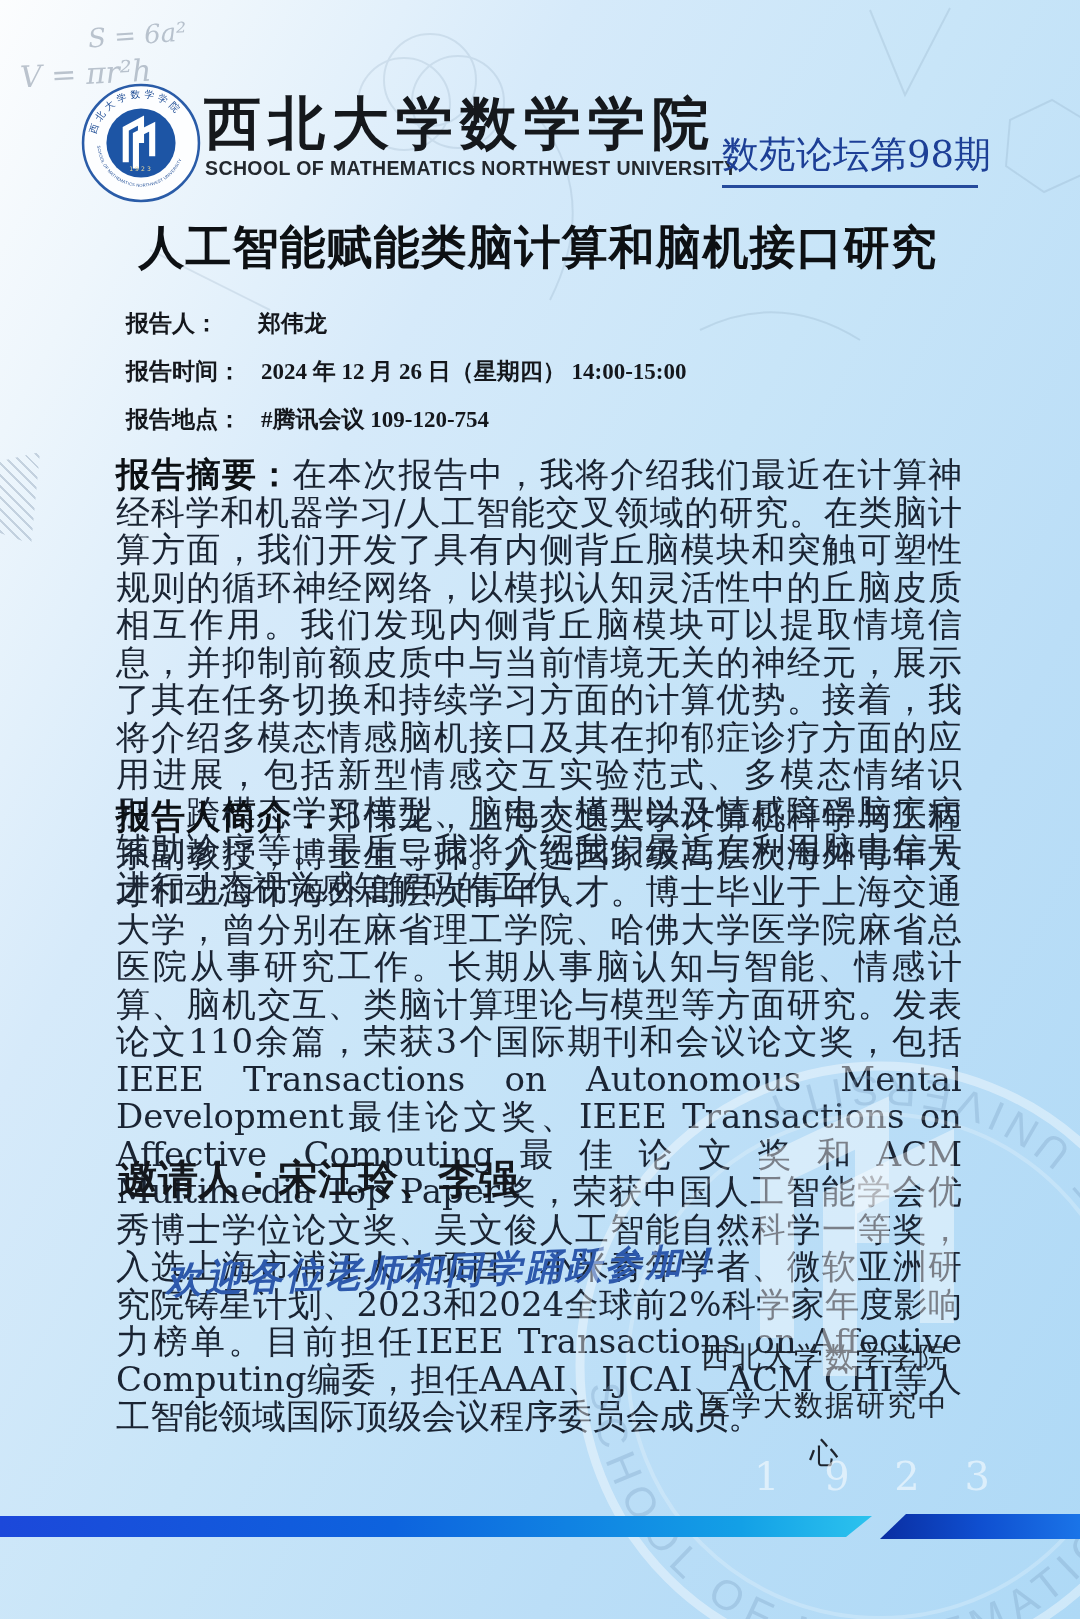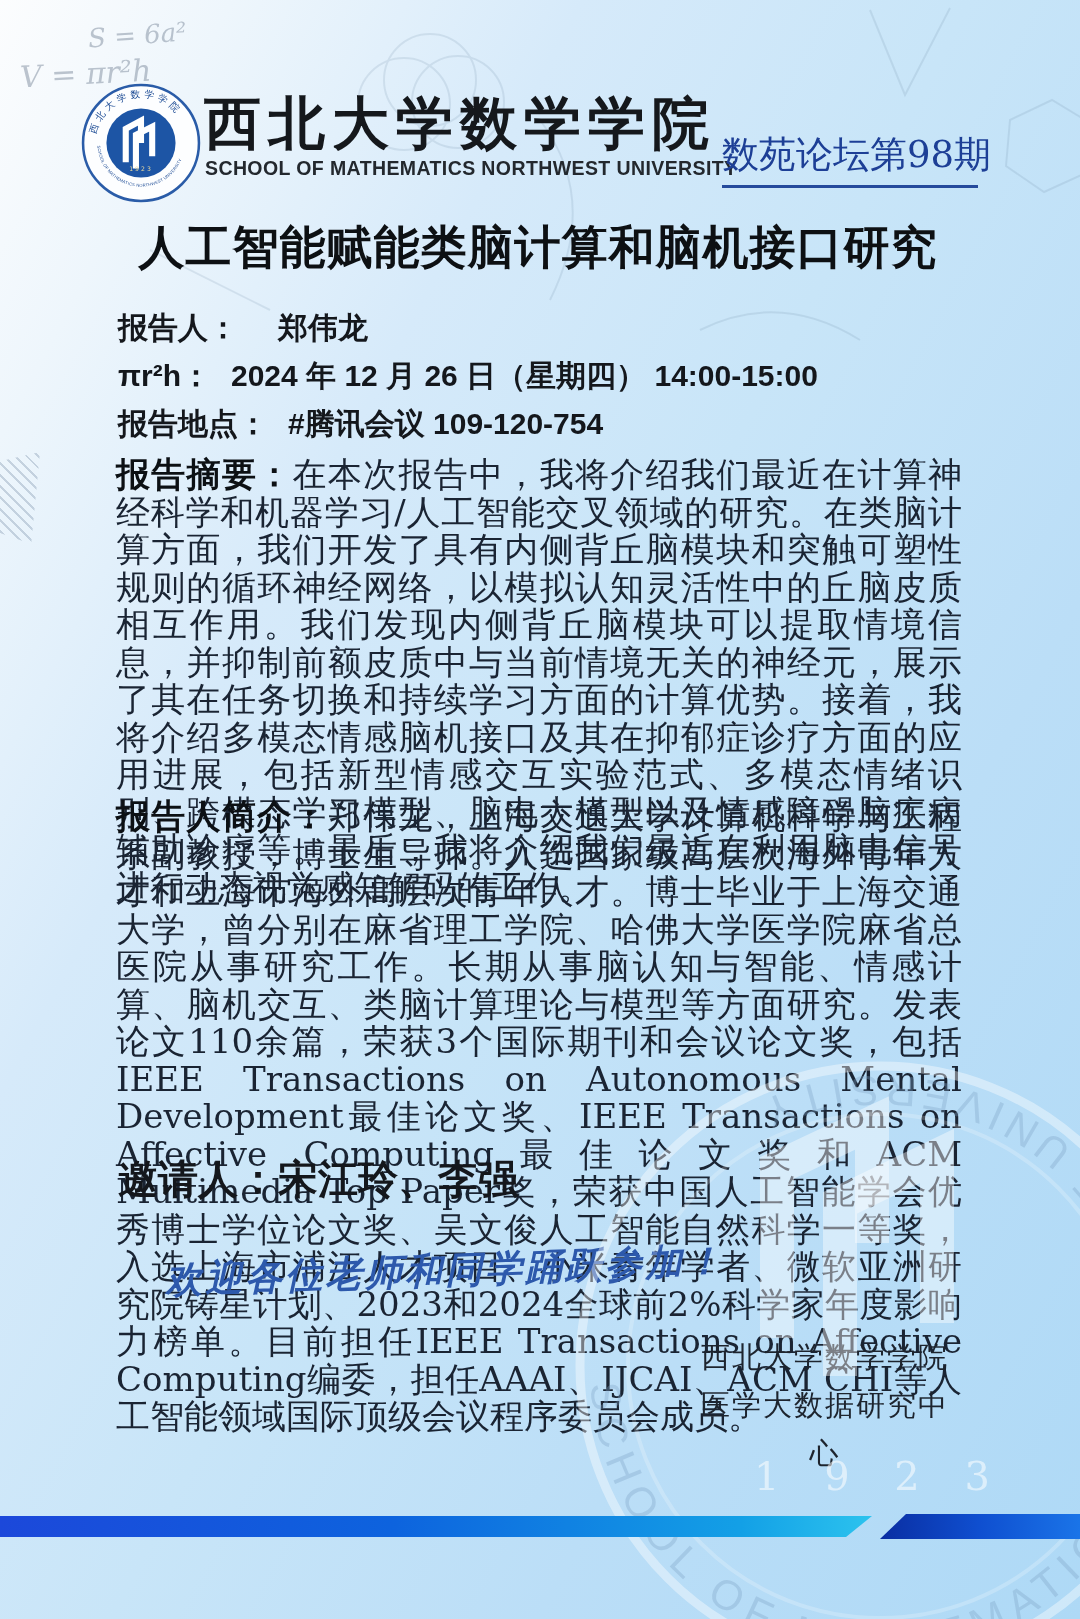--- a/index.html
+++ b/index.html
@@ -23,22 +23,22 @@
   .school-en { position:absolute; left:205px; top:157px; font-size:19.5px; font-weight:600;
                color:#23282e; letter-spacing:0.4px; font-family:"Liberation Sans", sans-serif; white-space:nowrap; }
   .badge { position:absolute; left:722px; top:130px; width:256px; text-align:center;
            font-size:37px; color:#1d3f96; padding-bottom:5px;
            border-bottom:3px solid #254a9c; font-family:"DejaVu Serif", serif; white-space:nowrap; }
   
   .title { position:absolute; left:0; top:217px; width:1076px; text-align:center;
            font-size:46px; font-weight:bold; color:#0d1013; letter-spacing:1px;
            font-family:"DejaVu Sans", sans-serif; white-space:nowrap; }
   
-  .info-row { position:absolute; left:118px; font-size:30px; font-weight:bold; color:#14171c;
-              font-family:Liberation Sans, sans-serif; white-space:nowrap; }
+  .info-row { position:absolute; left:126px; font-size:23px; font-weight:bold; color:#14171c;
+              font-family:Liberation Serif, serif; white-space:nowrap; }
   .info-row .val { margin-left:20px; }
   .info-row.speaker .val { margin-left:40px; }
   
   .para { position:absolute; left:116px; width:846px; font-size:34px; line-height:37.5px;
           text-align:justify; color:#1a2433; }
   .para .plabel { font-weight:bold; color:#0c1014; font-family:"DejaVu Sans", sans-serif; }
   .para .ptext  { font-family:"DejaVu Serif", serif; }
   
   .inviter { position:absolute; left:118px; top:1152px; font-size:40px; font-weight:bold;
              color:#14171c; font-family:"DejaVu Sans", sans-serif; white-space:nowrap; }
@@ -106,21 +106,21 @@
   <div class="school-cn">西北大学数学学院</div>
   <div class="school-en">SCHOOL OF MATHEMATICS NORTHWEST UNIVERSITY</div>
   <div class="badge">数苑论坛第98期</div>
 
   <div class="title">人工智能赋能类脑计算和脑机接口研究</div>
 
   <div class="info-row speaker" style="top:308px;">
     <span class="lbl">报告人：</span><span class="val">郑伟龙</span>
   </div>
   <div class="info-row" style="top:356px;">
-    <span class="lbl">πr²h：</span><span class="val">2024 年 12 月 26 日（星期四） 14:00-15:00</span>
+    <span class="lbl">报告时间：</span><span class="val">2024 年 12 月 26 日（星期四） 14:00-15:00</span>
   </div>
   <div class="info-row" style="top:404px;">
     <span class="lbl">报告地点：</span><span class="val">#腾讯会议  109-120-754</span>
   </div>
 
   <div class="para" style="top:456px;">
     <span class="plabel">报告摘要：</span><span class="ptext">在本次报告中，我将介绍我们最近在计算神经科学和机器学习/人工智能交叉领域的研究。在类脑计算方面，我们开发了具有内侧背丘脑模块和突触可塑性规则的循环神经网络，以模拟认知灵活性中的丘脑皮质相互作用。我们发现内侧背丘脑模块可以提取情境信息，并抑制前额皮质中与当前情境无关的神经元，展示了其在任务切换和持续学习方面的计算优势。接着，我将介绍多模态情感脑机接口及其在抑郁症诊疗方面的应用进展，包括新型情感交互实验范式、多模态情绪识别、跨模态学习模型、脑电大模型以及情感障碍脑疾病辅助诊疗等。最后，我将介绍我们最近在利用脑电信号进行动态视觉感知解码的工作。</span>
   </div>
 
   <div class="para" style="top:762px;margin-top:36px;">

